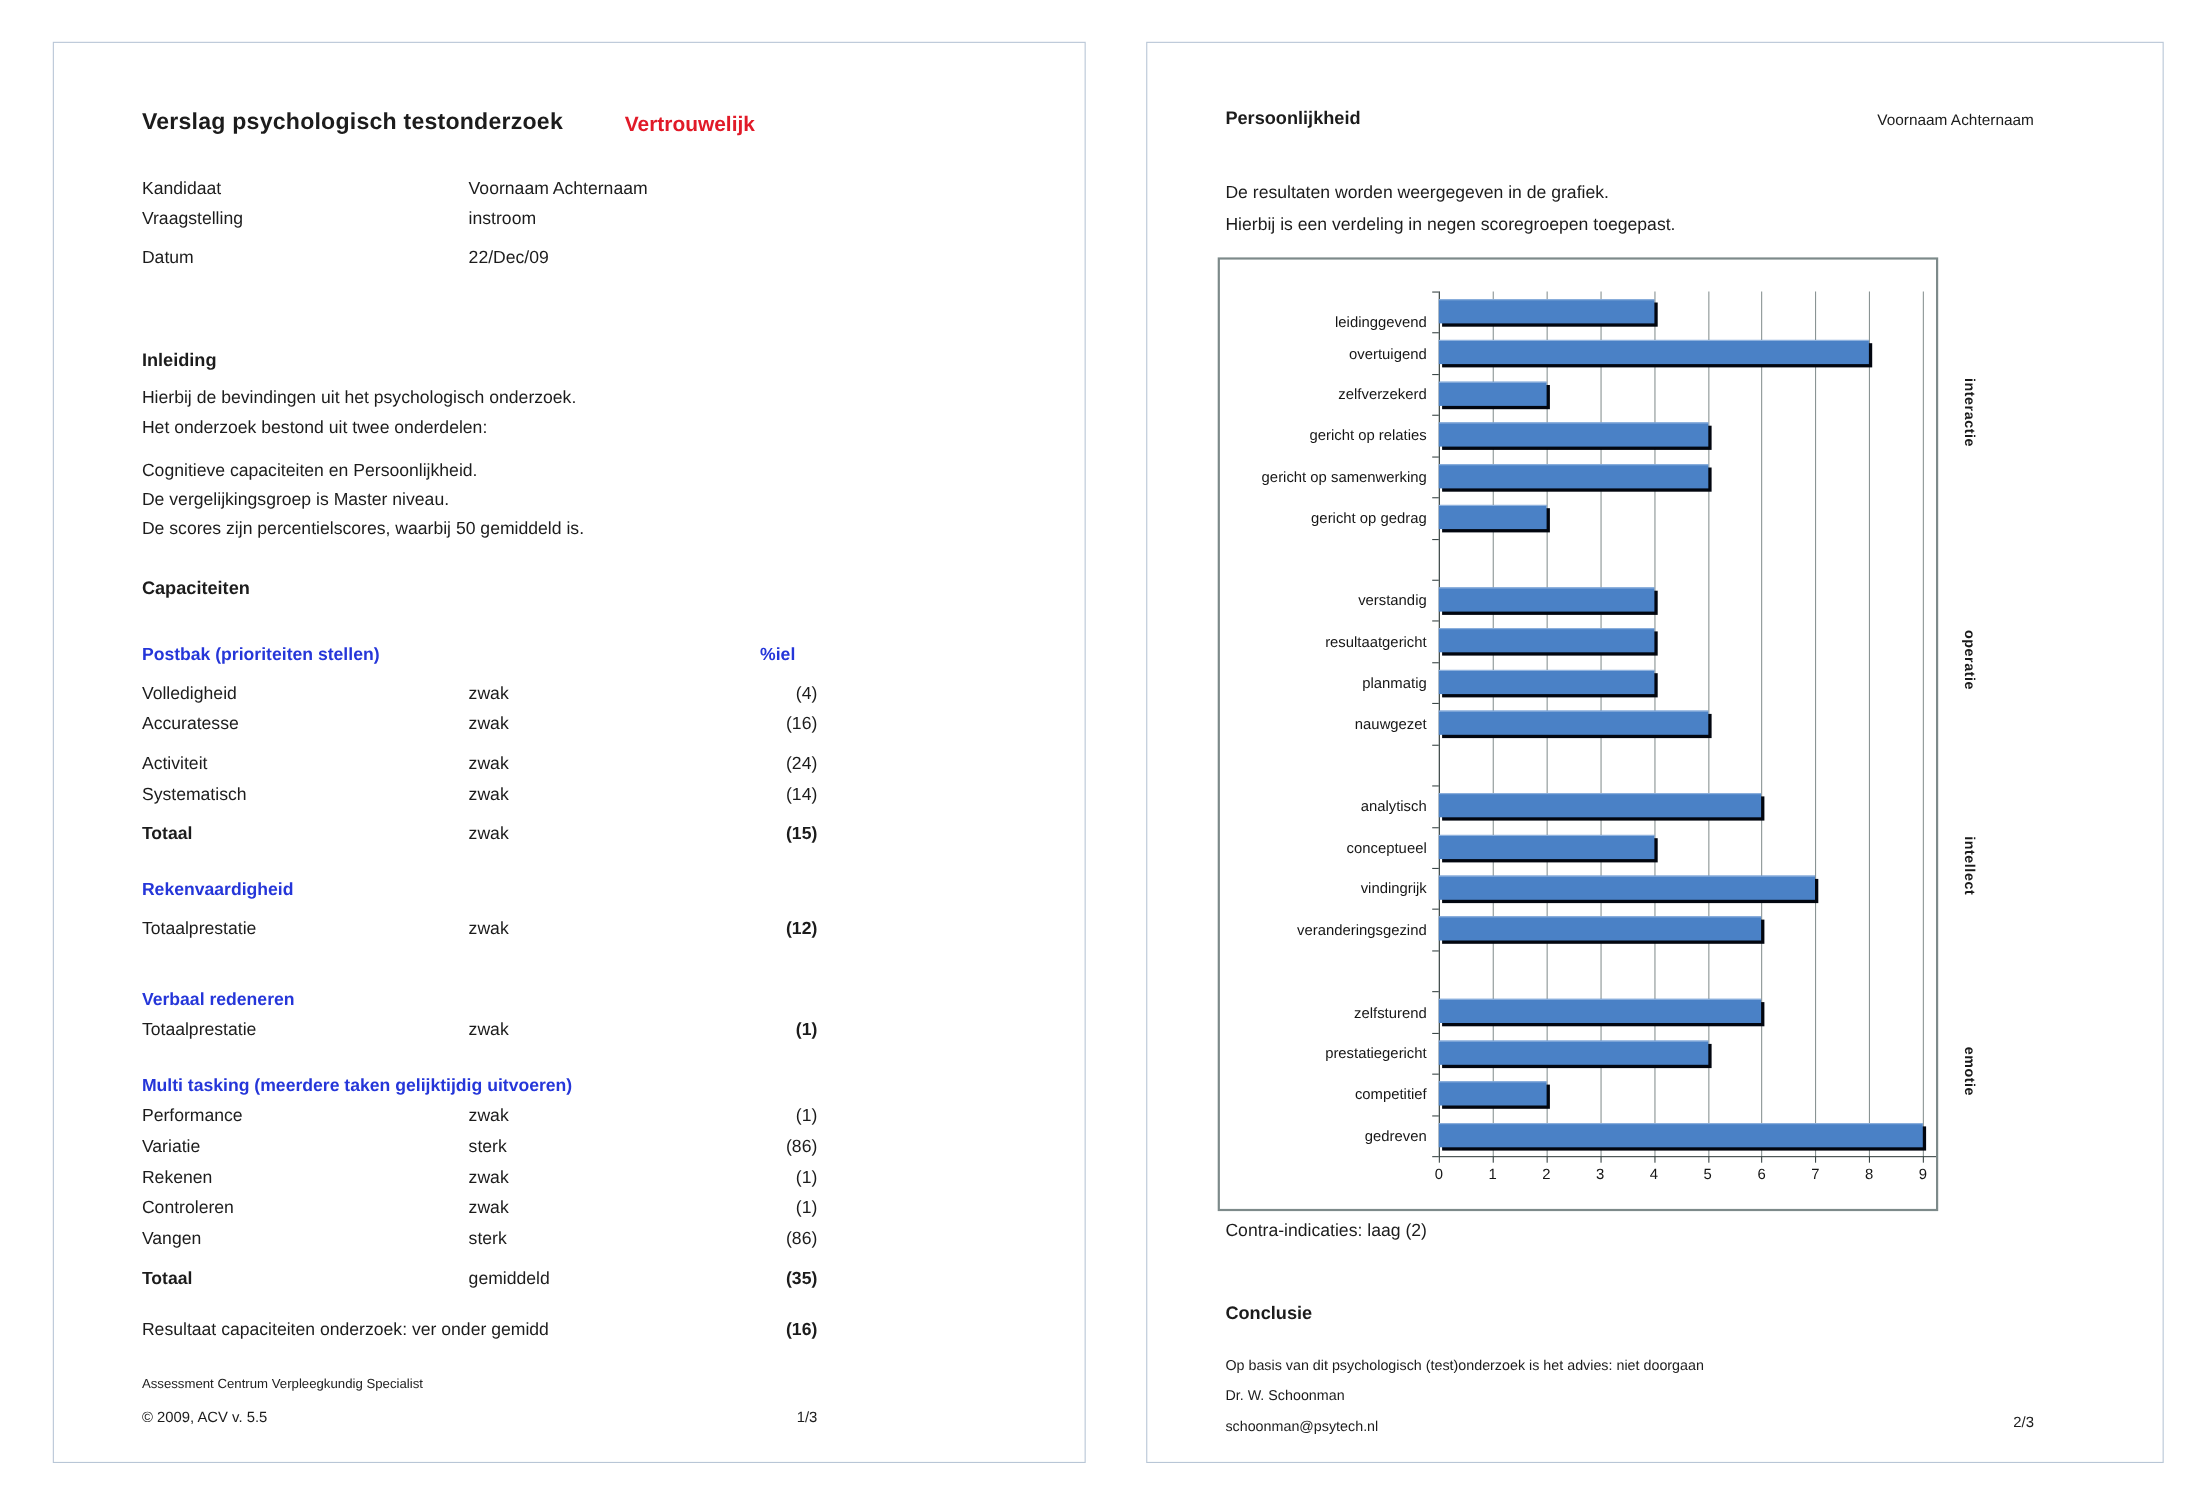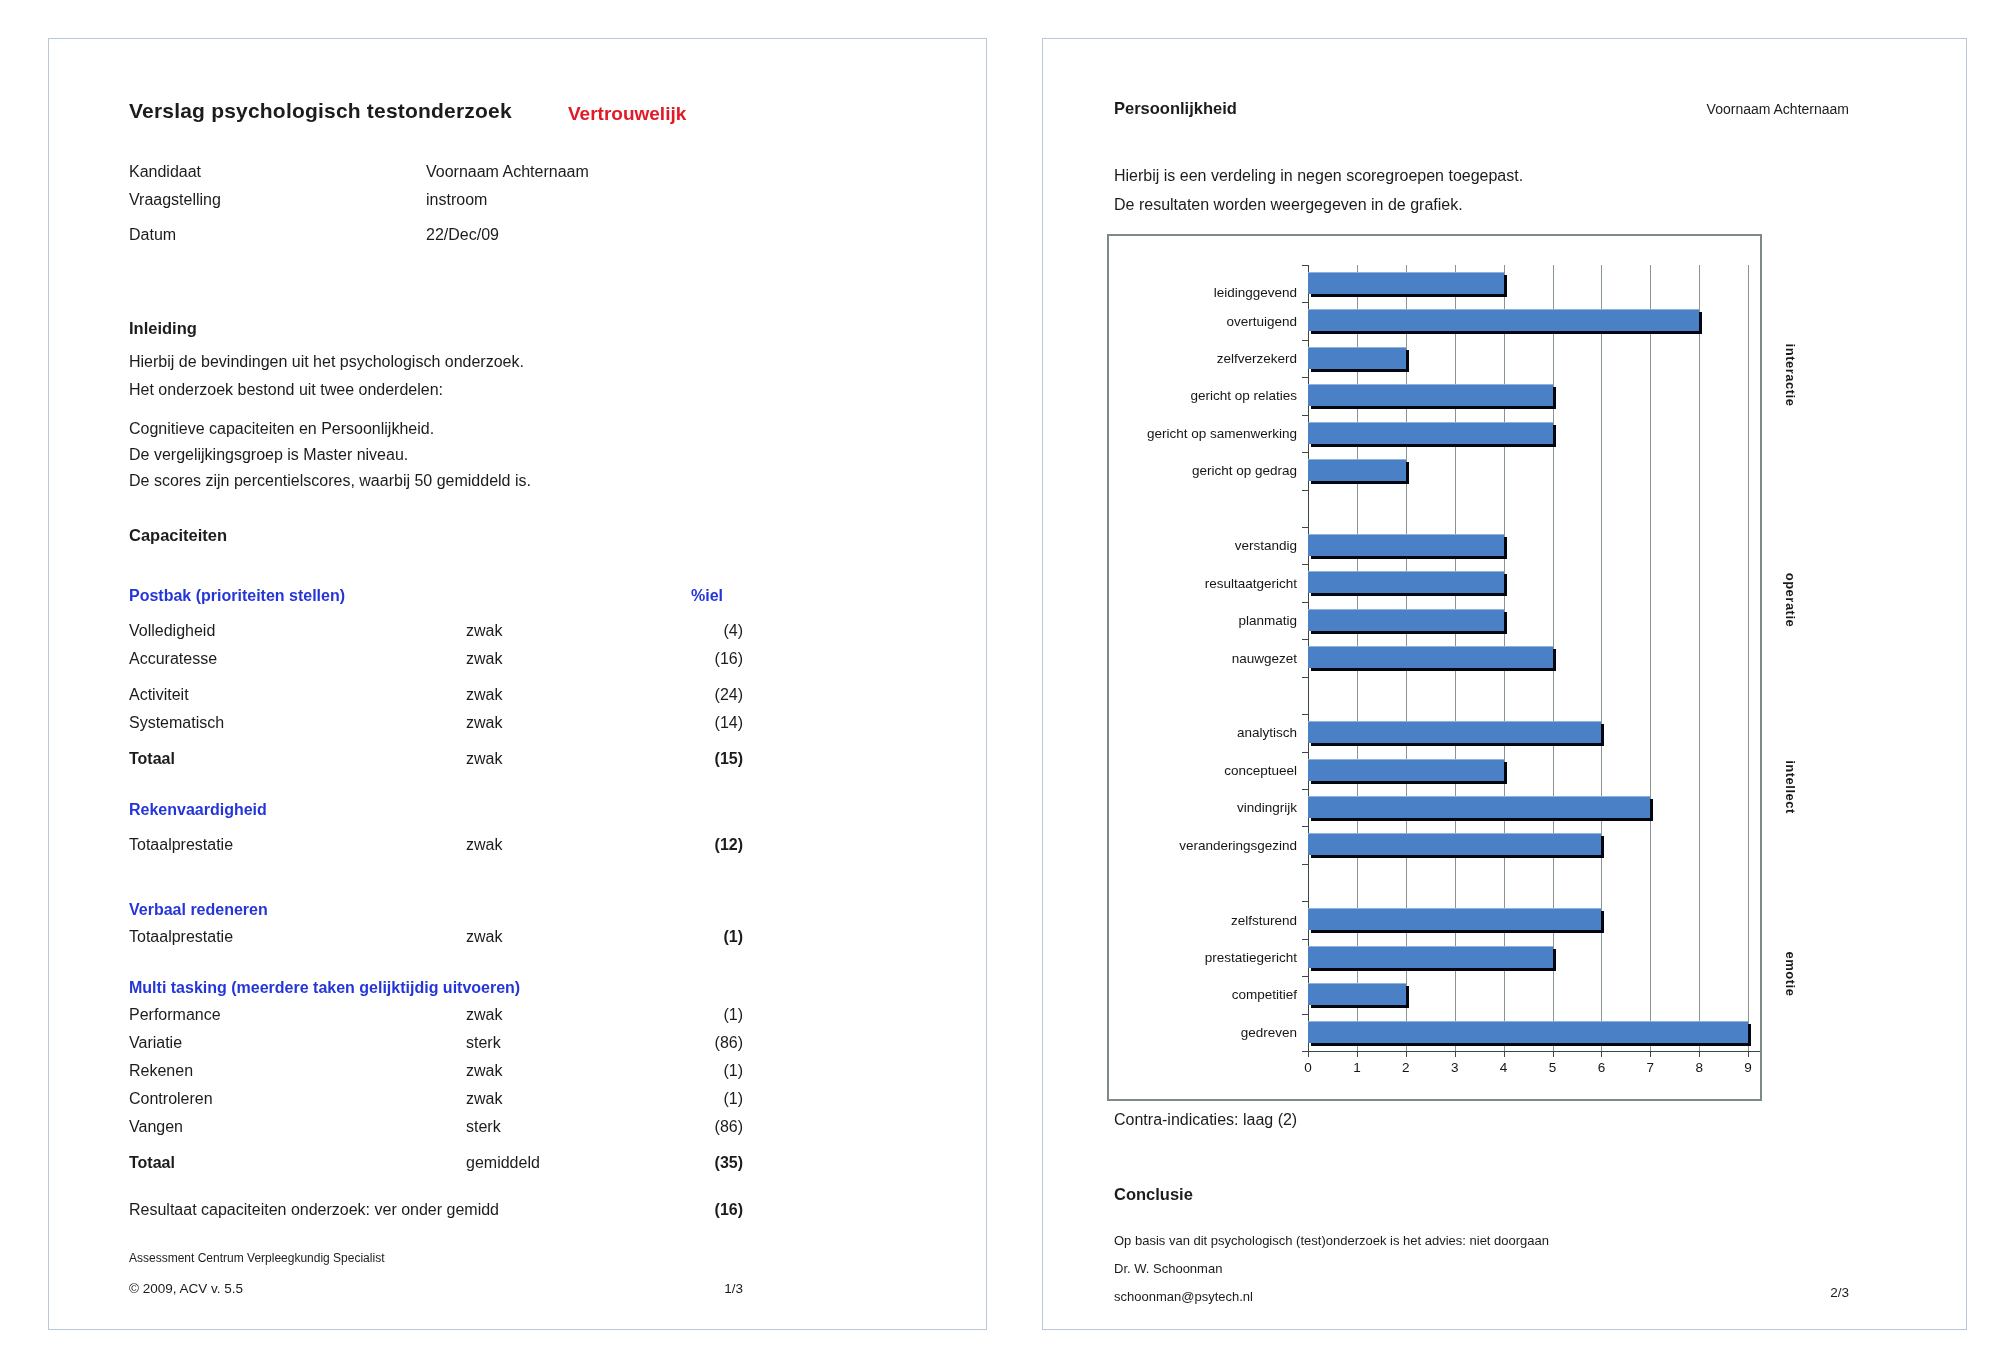--- a/index.html
+++ b/index.html
@@ -29,21 +29,21 @@
   .sec-head{position:relative;height:27px;}
   .sec-title{position:absolute;left:80px;font-size:16px;font-weight:bold;color:var(--accent);}
   .score-header{position:absolute;left:540px;width:134px;text-align:right;font-size:16px;font-weight:bold;color:var(--accent);}
   .rows{margin-top:8px;}
   .rows.tight{margin-top:0;}
   .trow{position:relative;height:28px;font-size:16px;}
   .trow.gap{margin-top:8px;}
   .trow.bold .c-label,.trow.bold .c-score{font-weight:bold;}
   .trow.scorebold .c-score{font-weight:bold;}
   .c-label{position:absolute;left:80px;}
-  .c-level{position:absolute;left:377px;margin-left:40px;}
+  .c-level{position:absolute;left:377px;}
   .c-score{position:absolute;left:560px;width:134px;text-align:right;}
 
   .result-row{left:0;top:1162px;width:937px;height:28px;font-size:16px;}
   .footer-small{left:80px;top:1212px;font-size:12px;color:#222;}
   .footer-row{left:0;top:1242px;width:937px;height:20px;font-size:13.5px;}
   .footer-left{position:absolute;left:80px;}
   .footer-right{position:absolute;left:560px;width:134px;text-align:right;}
 
   
   .p2-heading{left:71px;top:60px;font-size:16.5px;font-weight:bold;}
@@ -209,22 +209,22 @@
     <span class="footer-left">© 2009, ACV v. 5.5</span>
     <span class="footer-right">1/3</span>
   </div>
 </div>
 
 <div class="page" id="page2">
   <div class="abs p2-heading">Persoonlijkheid</div>
   <div class="abs p2-name">Voornaam  Achternaam</div>
 
   <div class="abs" style="left:71px;top:122px;">
+    <div class="p2-introline">De resultaten worden weergegeven in de grafiek.</div>
     <div class="p2-introline">Hierbij is een verdeling in negen scoregroepen toegepast.</div>
-    <div class="p2-introline">De resultaten worden weergegeven in de grafiek.</div>
   </div>
 
   <div class="abs chart-frame" id="chart">
       <div class="gridline" style="left: 199px; top: 29px; height: 786px;"></div>
       <div class="tick-x" style="left: 199px; top: 815px;"></div>
       <div class="x-label" style="left: 187px; top: 824px;">0</div>
       <div class="gridline" style="left: 247.9px; top: 29px; height: 786px;"></div>
       <div class="tick-x" style="left: 247.9px; top: 815px;"></div>
       <div class="x-label" style="left: 235.9px; top: 824px;">1</div>
       <div class="gridline" style="left: 296.8px; top: 29px; height: 786px;"></div>

